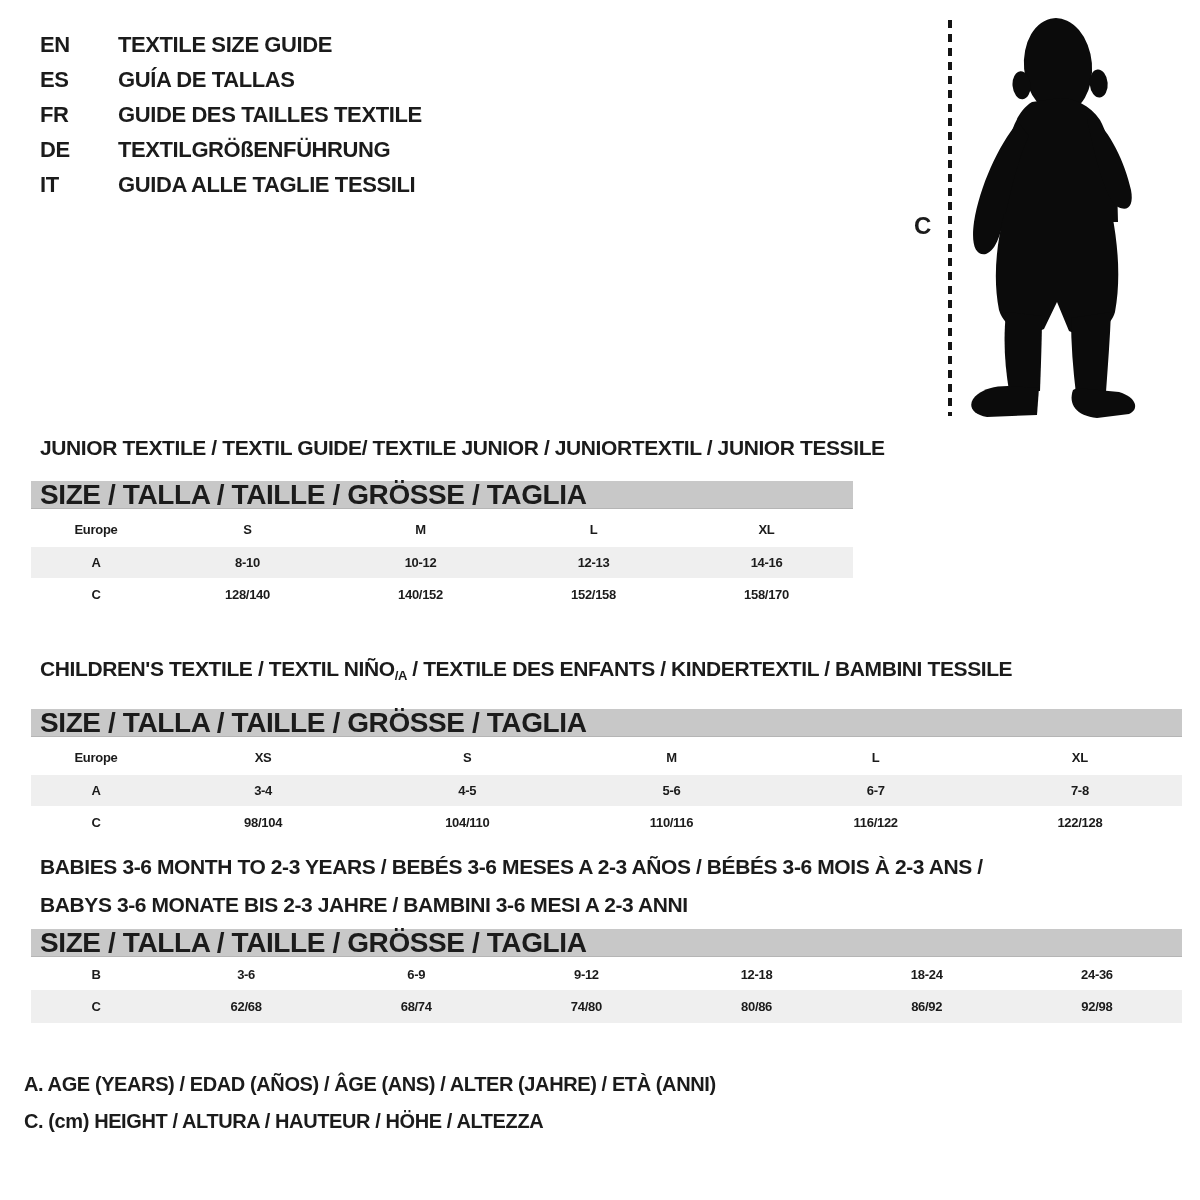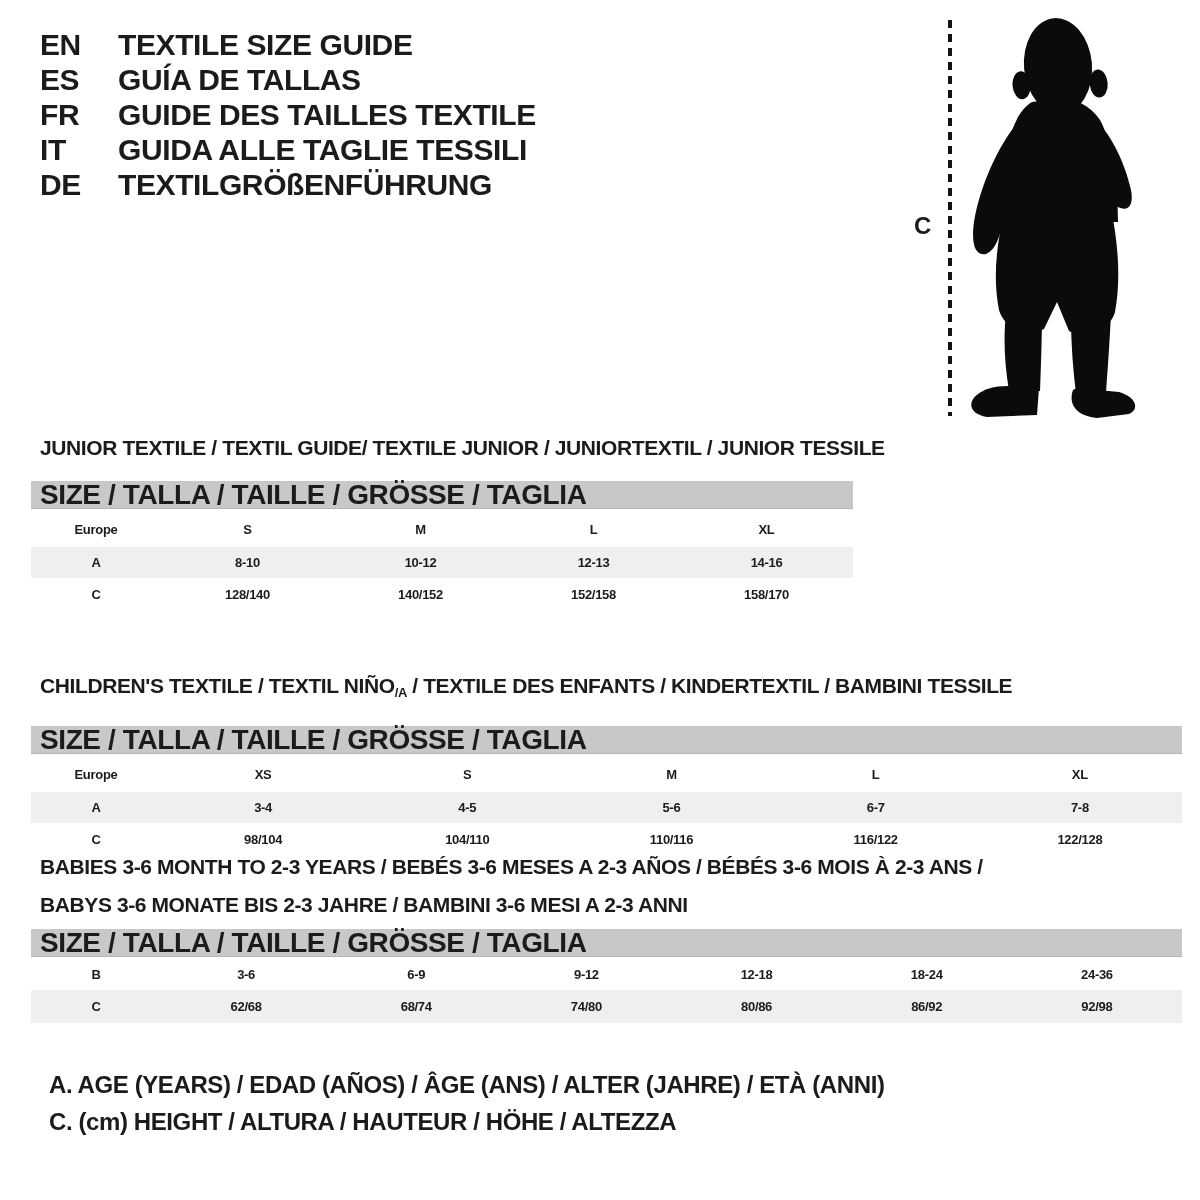--- a/index.html
+++ b/index.html
@@ -5,58 +5,58 @@
   html,body { margin:0; padding:0; background:#ffffff; }
   .page {
     position:relative; width:1200px; height:1200px; background:#ffffff;
     font-family:"Liberation Sans","DejaVu Sans",sans-serif;
     font-weight:700; color:#1b1b1b; overflow:hidden;
     letter-spacing:-0.4px;
   }
 
   
   .langs { position:absolute; left:40px; top:27px; }
-  .lang-row { display:flex; font-size:30px; line-height:35px; }
+  .lang-row { display:flex; font-size:22px; line-height:35px; }
   .lang-code { width:78px; flex:0 0 78px; }
 
   
   .measure-line {
     position:absolute; left:948px; top:20px; width:4px; height:396px;
     background:repeating-linear-gradient(to bottom,#141414 0 8px,transparent 8px 14px);
   }
   .measure-label { position:absolute; left:914px; top:212px; font-size:24px; }
   .silhouette { position:absolute; left:960px; top:14px; }
 
   
   .section { position:absolute; }
   .sec-title { font-size:21px; line-height:24px; padding-left:9px; white-space:nowrap; }
   .sub-sm { font-size:13px; vertical-align:-4px; }
   .sec-junior   { left:31px; top:436px; width:822px;  }
-  .sec-children { left:31px; top:674px; width:1151px; }
+  .sec-children { left:31px; top:657px; width:1151px; }
   .sec-babies   { left:31px; top:848px; width:1151px; }
   .sec-junior .sec-title, .sec-children .sec-title { margin-bottom:21px; }
   .sec-babies .sec-title { line-height:38px; margin-bottom:5px; }
 
   .size-bar {
     background:#c8c8c8; height:28px; line-height:28px;
     font-size:28px; padding-left:9px; box-sizing:border-box;
     border-bottom:1px solid #b5b5b5; margin-bottom:2px;
   }
   table.size-table { width:100%; border-collapse:collapse; table-layout:fixed; }
   table.size-table td {
     font-size:13px; text-align:center; padding:0; letter-spacing:-0.3px;
   }
   td.lab { text-align:left; padding-left:9px; }
   tr.shade { background:#efefef; }
   tr.r-euro td { height:36px; }
   tr.r-mid  td { height:31px; }
   tr.r-last td { height:33px; }
 
   
-  .legend { position:absolute; left:49px; top:1066px; font-size:24px; line-height:37px; }
+  .legend { position:absolute; left:24px; top:1066px; font-size:20px; line-height:37px; }
   .legend div { white-space:nowrap; }
 </style>
 </head>
 <body>
 
 <div class="page">
 
   <div class="langs">
     <div class="lang-row">
       <span class="lang-code">EN</span>
@@ -64,26 +64,26 @@
     </div>
     <div class="lang-row">
       <span class="lang-code">ES</span>
       <span class="lang-title">GUÍA DE TALLAS</span>
     </div>
     <div class="lang-row">
       <span class="lang-code">FR</span>
       <span class="lang-title">GUIDE DES TAILLES TEXTILE</span>
     </div>
     <div class="lang-row">
+      <span class="lang-code">DE</span>
+      <span class="lang-title">TEXTILGRÖßENFÜHRUNG</span>
+    </div>
+    <div class="lang-row">
       <span class="lang-code">IT</span>
       <span class="lang-title">GUIDA ALLE TAGLIE TESSILI</span>
-    </div>
-    <div class="lang-row">
-      <span class="lang-code">DE</span>
-      <span class="lang-title">TEXTILGRÖßENFÜHRUNG</span>
     </div>
   </div>
 
   <div class="measure-line"></div>
   <div class="measure-label">C</div>
 
   <svg class="silhouette" width="185" height="408" viewBox="0 0 185 408" aria-hidden="true">
     <g fill="#0b0b0b">
 
       <g transform="rotate(-5 98 52)">

